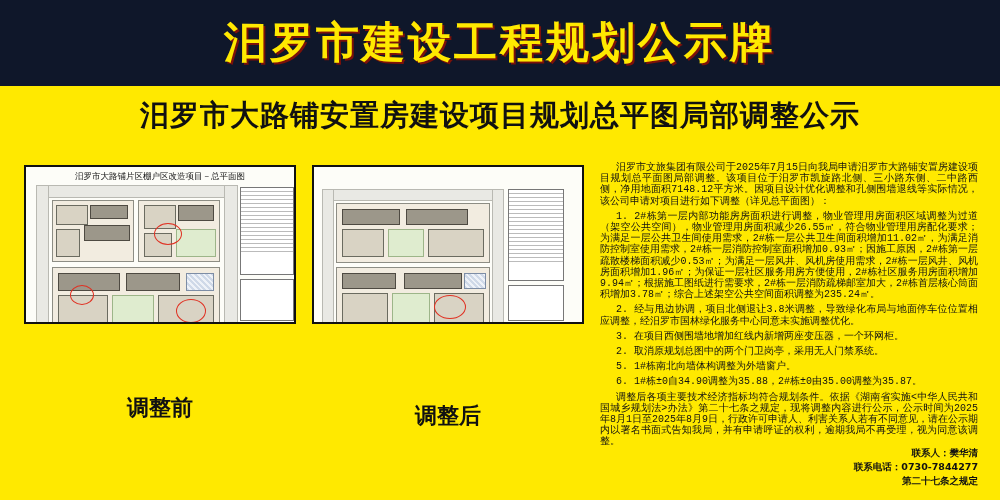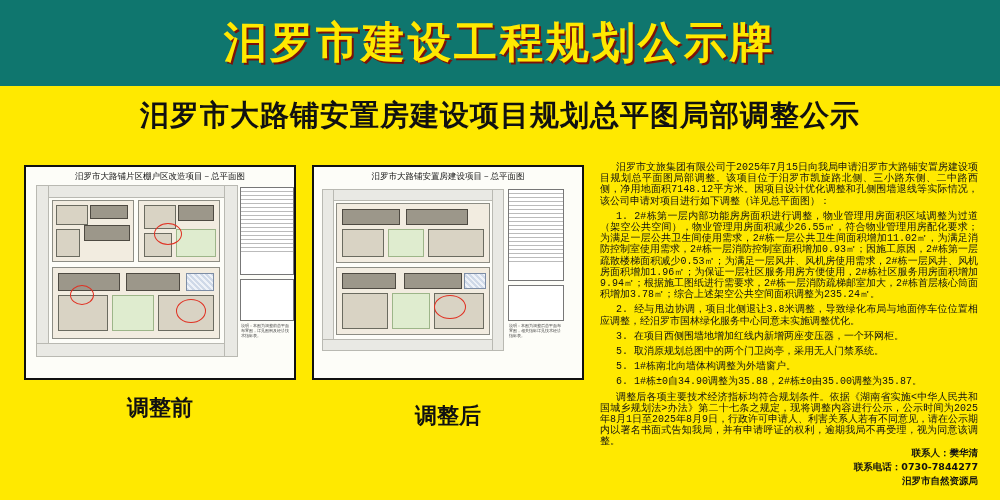--- a/index.html
+++ b/index.html
@@ -20,21 +20,21 @@
     background: #ffe900;
     box-sizing: border-box;
   }
   
   .top-banner {
     position: absolute;
     left: 0;
     top: 0;
     width: 1000px;
     height: 86px;
-    background: #0f766e;
+    background: #0f172a;
     display: flex;
     align-items: center;
     justify-content: center;
   }
   .top-banner-title {
     font-family: "DejaVu Sans", sans-serif;
     font-weight: bold;
     font-size: 43px;
     letter-spacing: 3px;
     color: #ffe900;
@@ -60,21 +60,21 @@
     position: absolute;
     left: 24px;
     top: 165px;
     width: 560px;
     height: 270px;
   }
   .figure {
     position: absolute;
     top: 0;
     width: 272px;
-    height: 215px;
+    height: 159px;
     background: #fff;
     border: 2px solid #111;
     box-sizing: border-box;
     overflow: hidden;
   }
   .figure.left { left: 0; }
   .figure.right { left: 288px; }
   .figure-caption-inner {
     position: absolute;
     top: 4px;
@@ -294,37 +294,36 @@
           <div class="tr"></div>
             <div class="tr"></div>
             <div class="tr"></div>
             <div class="tr"></div>
           <div class="tr"></div>
             <div class="tr"></div>
         </div>
         <div class="legend" style="left:194px; top:118px; width:54px; height:34px;"></div>
         <div class="note" style="left:195px; top:156px; width:52px;">说明：本图为调整后总平面布置图，相关指标详见技术经济指标表。</div>
       </div>
-      <div class="figure-caption-inner">汨罗市大路铺安置房建设项目－总平面图</div>
     </div>
 
     <div class="figure-caption left">调整前</div>
     <div class="figure-caption right">调整后</div>
   </div>
 
   <div class="text-panel">
     <p class="indent">汨罗市文旅集团有限公司于2025年7月15日向我局申请汨罗市大路铺安置房建设项目规划总平面图局部调整。该项目位于汨罗市凯旋路北侧、三小路东侧、二中路西侧，净用地面积7148.12平方米。因项目设计优化调整和孔侧围墙退线等实际情况，该公司申请对项目进行如下调整（详见总平面图）：</p>
     <p class="indent">1. 2#栋第一层内部功能房房面积进行调整，物业管理用房面积区域调整为过道（架空公共空间），物业管理用房面积减少26.55㎡，符合物业管理用房配化要求；为满足一层公共卫生间使用需求，2#栋一层公共卫生间面积增加11.02㎡，为满足消防控制室使用需求，2#栋一层消防控制室面积增加0.93㎡；因施工原因，2#栋第一层疏散楼梯面积减少0.53㎡；为满足一层风井、风机房使用需求，2#栋一层风井、风机房面积增加1.96㎡；为保证一层社区服务用房方便使用，2#栋社区服务用房面积增加9.94㎡；根据施工图纸进行需要求，2#栋一层消防疏梯邮室加大，2#栋首层核心筒面积增加3.78㎡；综合上述架空公共空间面积调整为235.24㎡。</p>
     <p class="indent">2. 经与甩边协调，项目北侧退让3.8米调整，导致绿化布局与地面停车位位置相应调整，经汨罗市国林绿化服务中心同意未实施调整优化。</p>
     <p class="indent">3. 在项目西侧围墙地增加红线内新增两座变压器，一个环网柜。</p>
-    <p class="indent">5. 取消原规划总图中的两个门卫岗亭，采用无人门禁系统。</p>
+    <p class="indent">2. 取消原规划总图中的两个门卫岗亭，采用无人门禁系统。</p>
     <p class="indent">5. 1#栋南北向墙体构调整为外墙窗户。</p>
     <p class="indent">6. 1#栋±0自34.90调整为35.88，2#栋±0由35.00调整为35.87。</p>
     <p class="indent">调整后各项主要技术经济指标均符合规划条件。依据《湖南省实施&lt;中华人民共和国城乡规划法&gt;办法》第二十七条之规定，现将调整内容进行公示，公示时间为2025年8月1日至2025年8月9日，行政许可申请人、利害关系人若有不同意见，请在公示期内以署名书面式告知我局，并有申请呼证的权利，逾期我局不再受理，视为同意该调整。</p>
   </div>
 
   <div class="contact">
     <div>联系人：樊华清</div>
     <div>联系电话：0730-7844277</div>
-    <div>汨罗市自然资源局</div>
+    <div>第二十七条之规定</div>
   </div>
 
 </div>
 
 </body></html>

